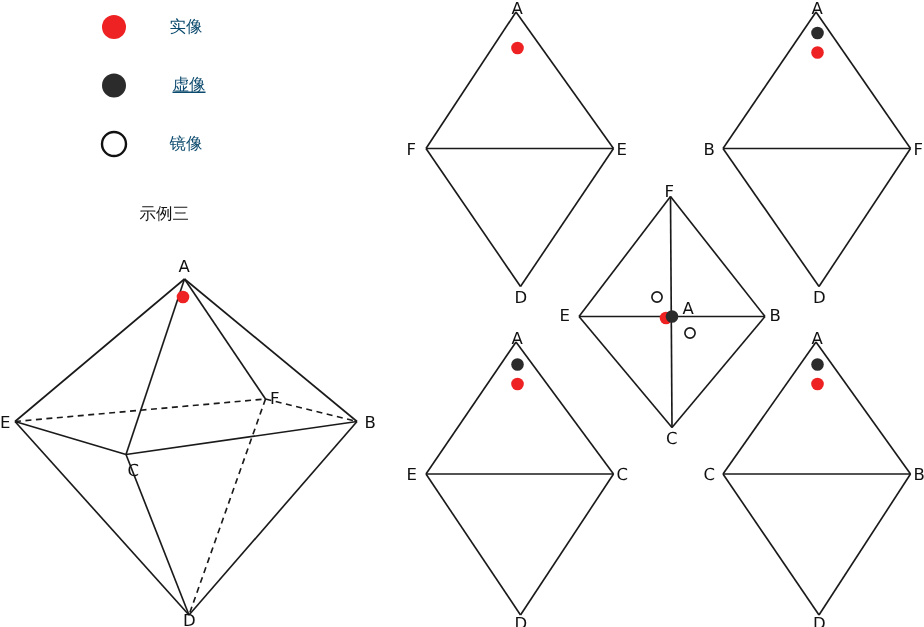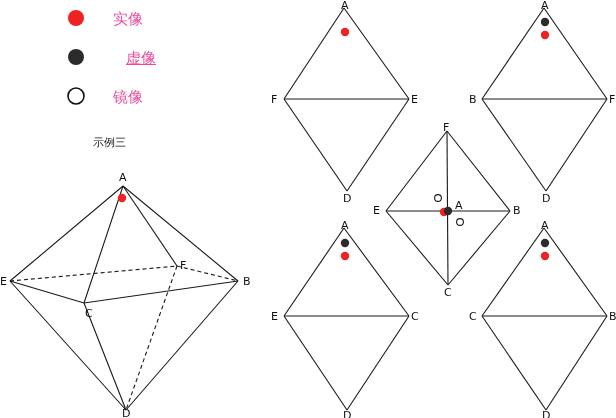--- a/index.html
+++ b/index.html
@@ -16,22 +16,22 @@
     position:absolute;
     font-family:"DejaVu Sans", sans-serif;
     font-size:11px;
     color:#111111;
     white-space:nowrap;
     line-height:1;
   }
   .legend-lbl{
     position:absolute;
     font-family:"DejaVu Sans", sans-serif;
-    font-size:15px;
-    color:#ec4899;
+    font-size:11px;
+    color:#0c4a6e;
     white-space:nowrap;
     line-height:1;
   }
   .title{
     position:absolute;
     font-family:"DejaVu Sans", sans-serif;
     font-size:11px;
     color:#111111;
     white-space:nowrap;
     line-height:1;
@@ -91,21 +91,21 @@
       <line x1="544" y1="228" x2="482" y2="316" stroke="#1a1a1a" stroke-width="1.1"></line>
       <line x1="544" y1="228" x2="607" y2="316" stroke="#1a1a1a" stroke-width="1.1"></line>
       <line x1="482" y1="316" x2="546" y2="410" stroke="#1a1a1a" stroke-width="1.1"></line>
       <line x1="607" y1="316" x2="546" y2="410" stroke="#1a1a1a" stroke-width="1.1"></line>
       <line x1="482" y1="316" x2="607" y2="316" stroke="#1a1a1a" stroke-width="1.1"></line>
       <circle cx="545" cy="243" r="4.2" fill="#2b2b2b"></circle>
       <circle cx="545" cy="256" r="4.2" fill="#ee2222"></circle>
     </svg>
   <div id="overlay">
       <div class="legend-lbl" style="left: 113px; top: 12px;">实像</div>
-      <div class="legend-lbl" style="left: 126px; top: 51px; text-decoration: underline;">虚像</div>
+      <div class="legend-lbl" style="left: 115px; top: 51px; text-decoration: underline;">虚像</div>
       <div class="legend-lbl" style="left: 113px; top: 90px;">镜像</div>
       <div class="title" style="left: 93px; top: 137px;">示例三</div>
       <div class="lbl" style="left: 119px; top: 172px;">A</div>
       <div class="lbl" style="left: 243px; top: 276px;">B</div>
       <div class="lbl" style="left: 85px; top: 308px;">C</div>
       <div class="lbl" style="left: 122px; top: 408px;">D</div>
       <div class="lbl" style="left: 0px; top: 276px;">E</div>
       <div class="lbl" style="left: 180px; top: 260px;">F</div>
       <div class="lbl" style="left: 341px; top: 0px;">A</div>
       <div class="lbl" style="left: 271px; top: 94px;">F</div>

